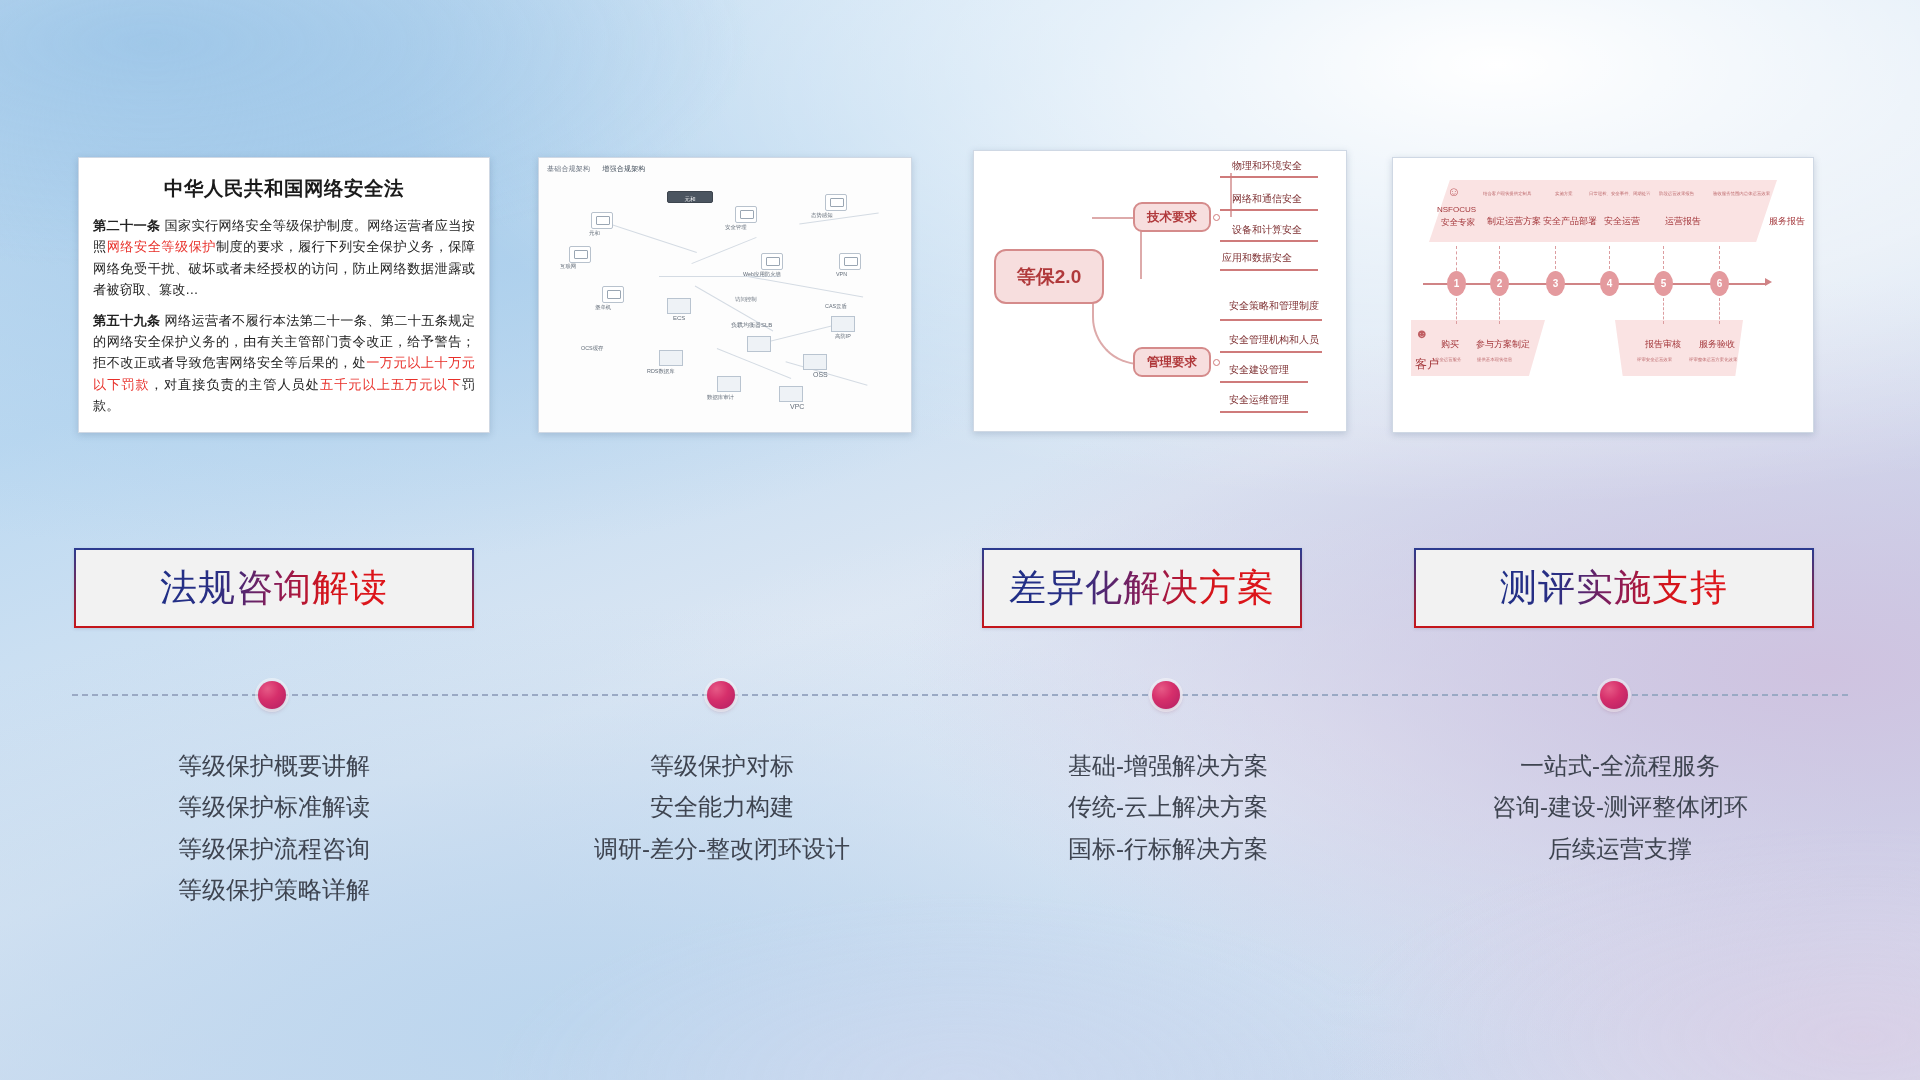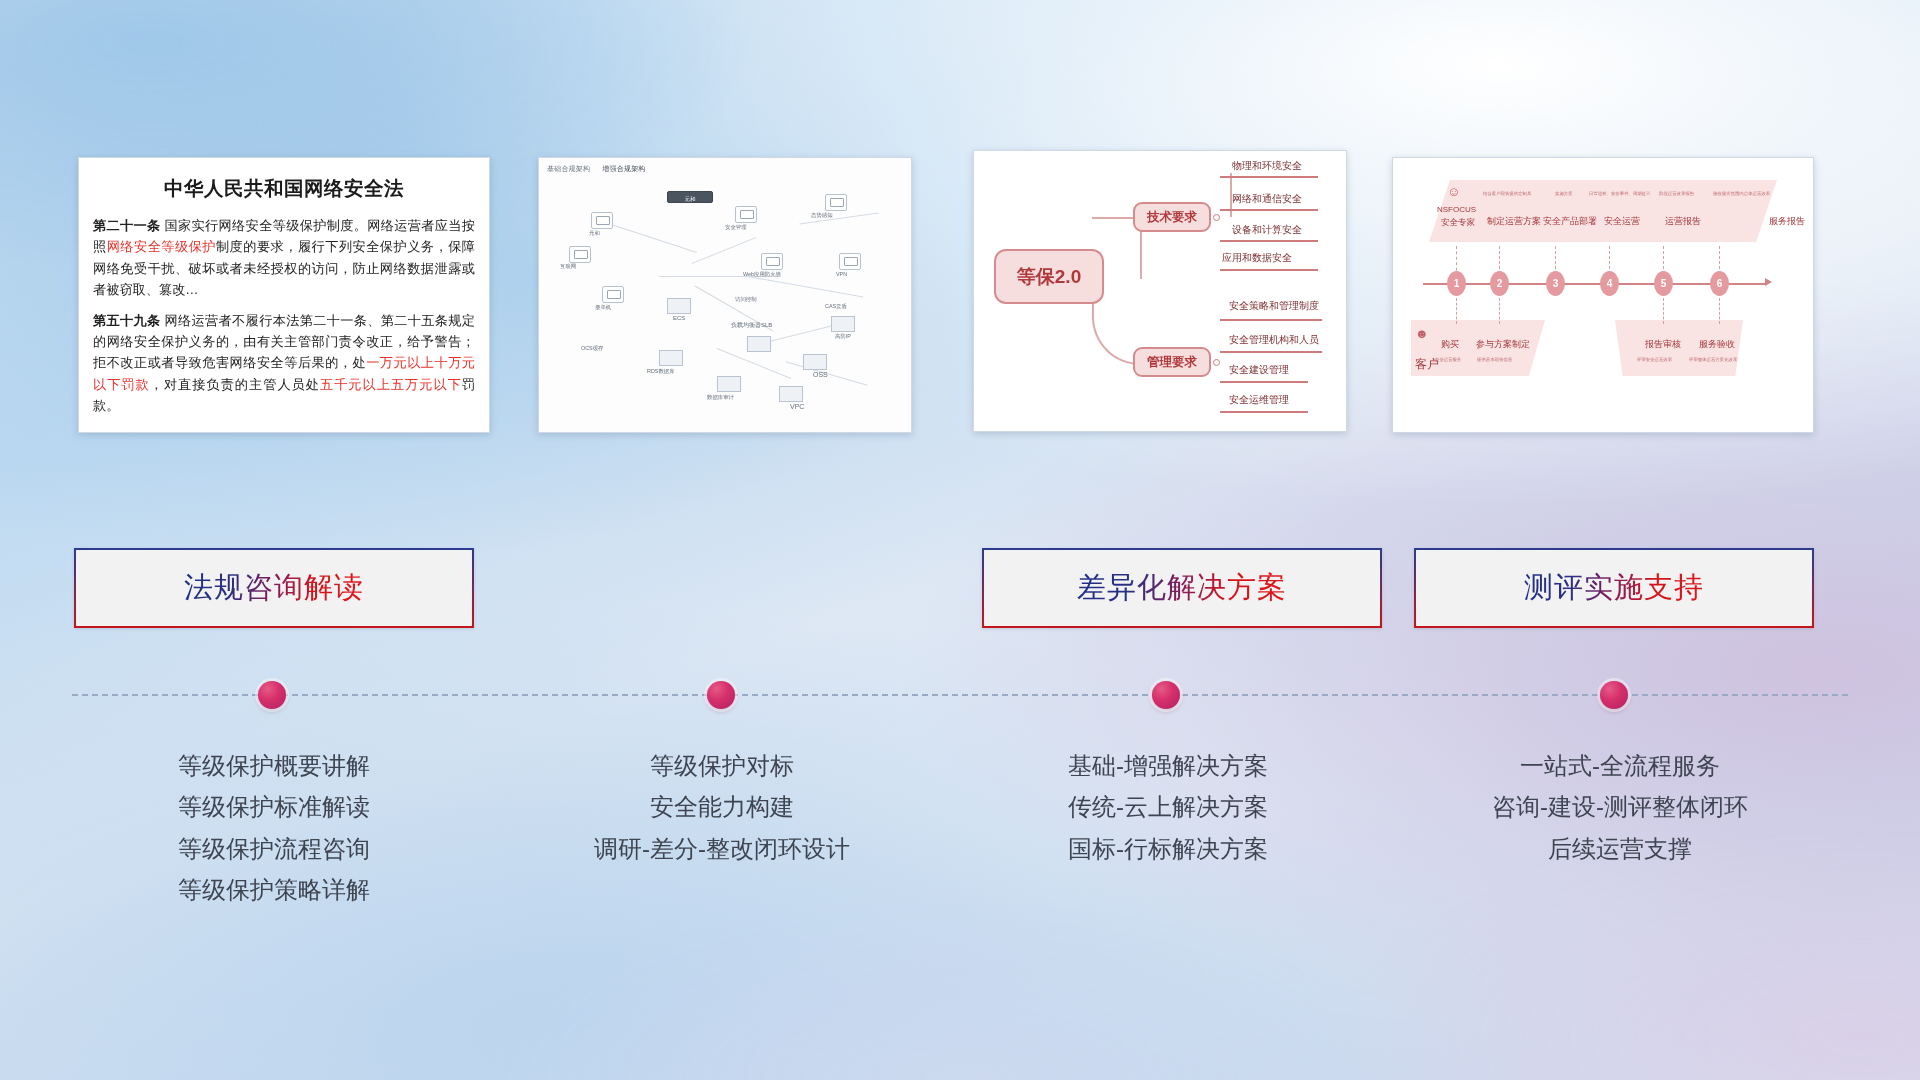--- a/index.html
+++ b/index.html
@@ -80,26 +80,26 @@
   .rnum{position:absolute;width:19px;height:25px;border-radius:50%;background:#e49a9e;
         color:#fff;font-size:10px;font-weight:bold;display:flex;align-items:center;justify-content:center;}
   .rdash{position:absolute;width:1px;border-left:1px dashed #dc9da0;}
   .rperson{position:absolute;color:#c05f63;font-size:13px;}
 
   
   .tbox{position:absolute;top:548px;height:80px;background:#f2f2f2;
         border:2px solid; border-image:linear-gradient(180deg,#2c3b8f 0%,#c5161b 100%) 1;
         display:flex;align-items:center;justify-content:center;
         box-shadow:0 1px 3px rgba(70,90,130,.18);box-sizing:border-box;}
-  .tbox span{font-size:29px;font-weight:500;letter-spacing:1px;
+  .tbox span{font-size:37px;font-weight:500;letter-spacing:1px;
              background:linear-gradient(100deg,#1f2f87 0%,#2a2f84 26%,#8d1b55 52%,#d4141a 72%,#e0161b 100%);
              -webkit-background-clip:text;background-clip:text;color:transparent;}
   #tbox1{left:74px;width:400px;}
   #tbox2{left:536px;width:400px;}
-  #tbox3{left:982px;width:400px;}
+  #tbox3{left:982px;width:320px;}
   #tbox4{left:1414px;width:400px;}
 
   
   .tl{position:absolute;left:72px;top:694px;width:1776px;height:0;
       border-top:2px dashed #9aa9c4;}
   .node{position:absolute;top:681px;width:28px;height:28px;border-radius:50%;
         background:radial-gradient(circle at 34% 28%, #e65a86 0%, #d62f6b 42%, #b21f63 100%);
         box-shadow:0 0 0 3px rgba(255,255,255,.45),0 2px 5px rgba(120,20,60,.35);}
   #n1{left:258px;} #n2{left:707px;} #n3{left:1152px;} #n4{left:1600px;}
 

